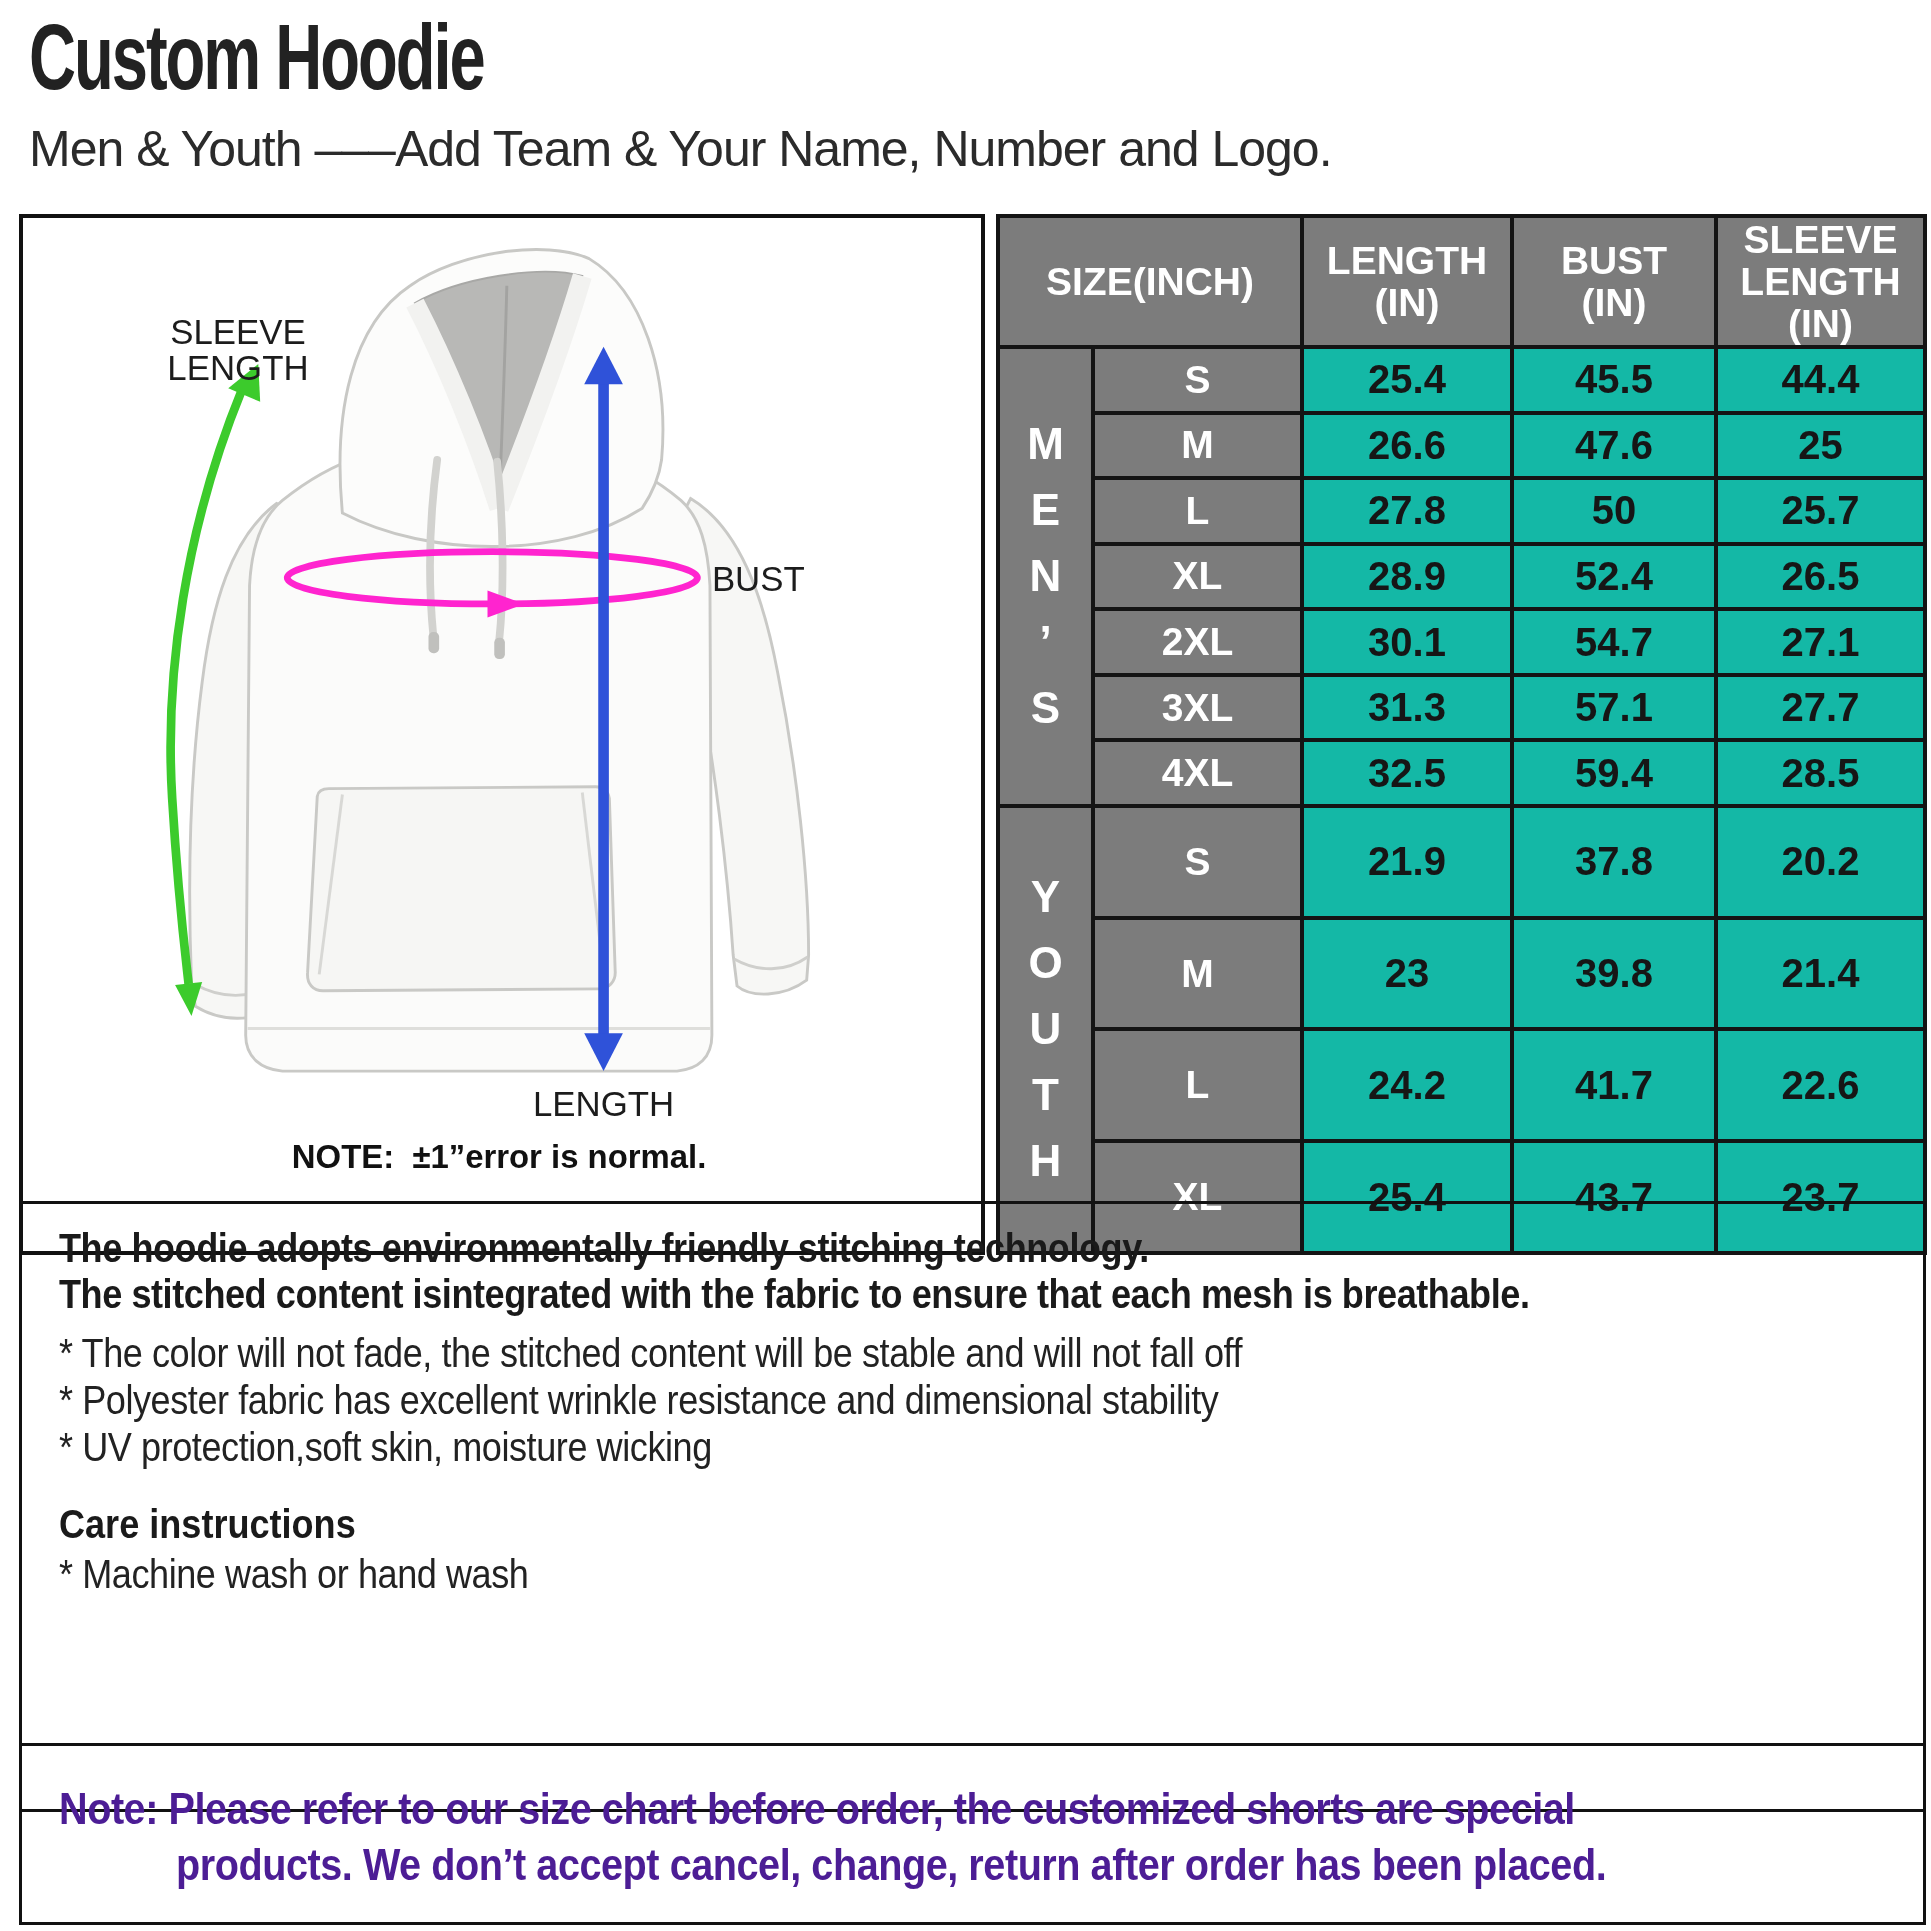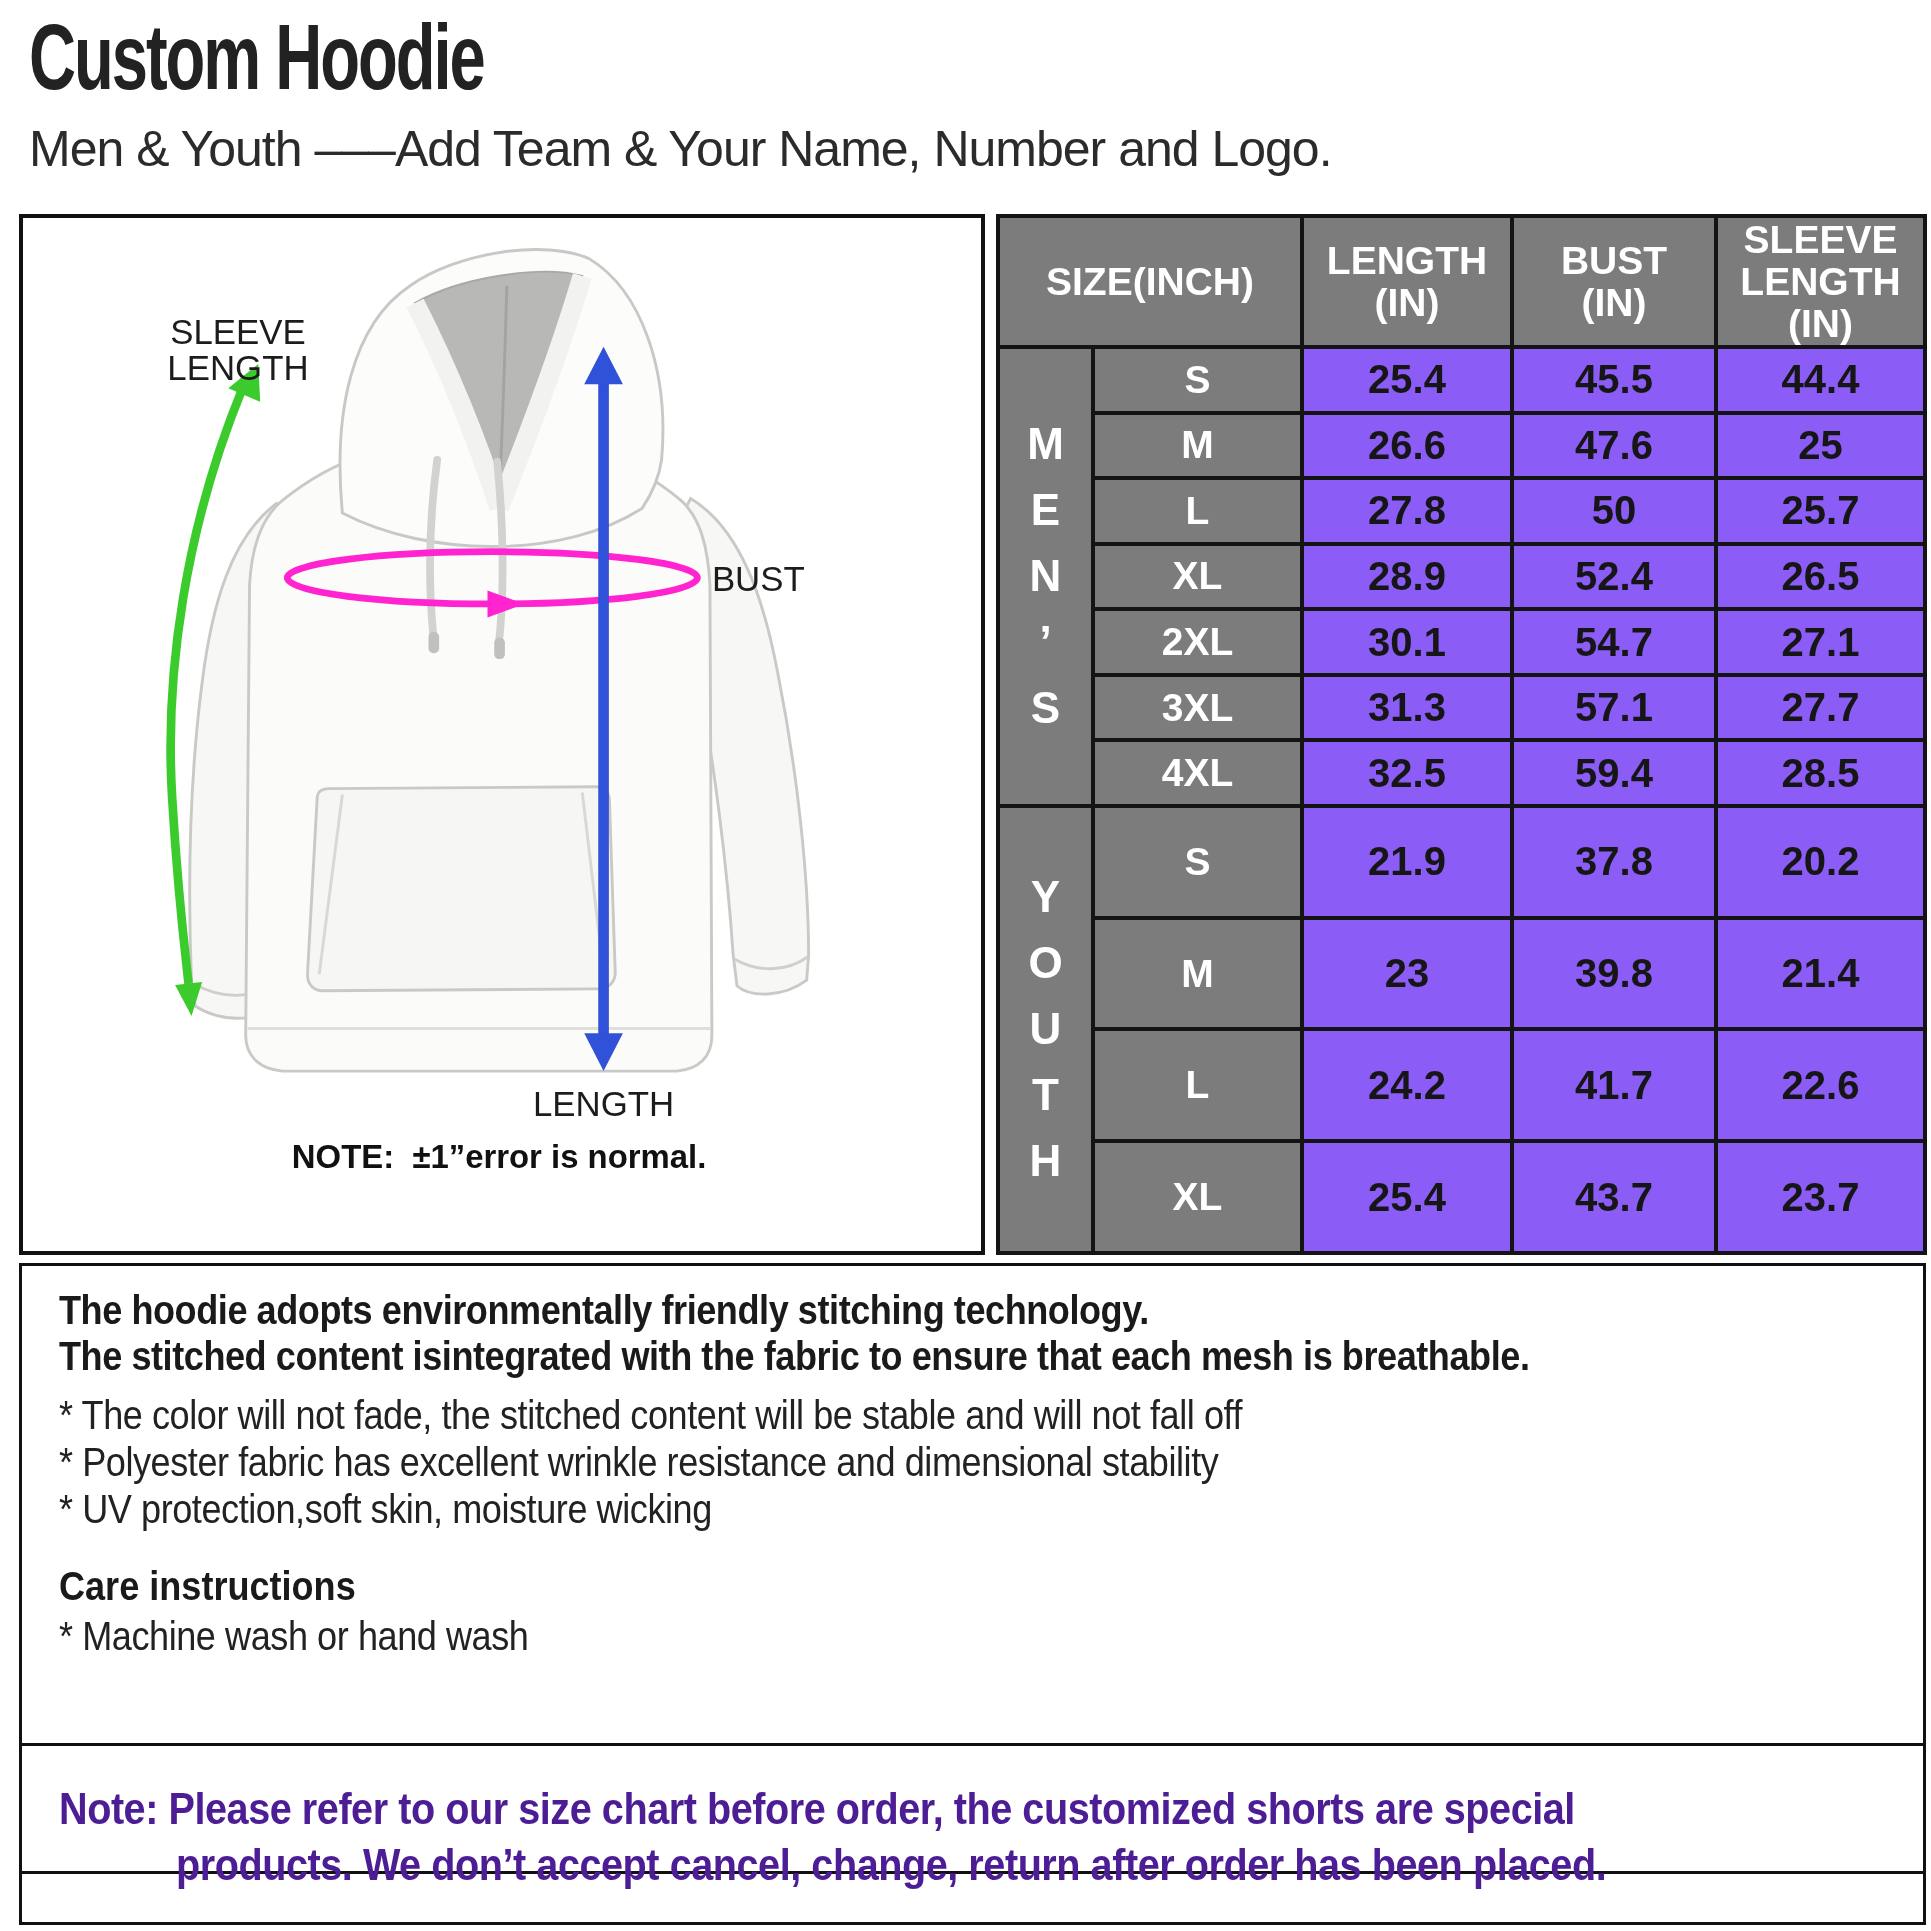--- a/index.html
+++ b/index.html
@@ -23,24 +23,24 @@
   
   .size-table { position:absolute; left:996px; top:214px; width:925px; height:1041px;
                 border-collapse:collapse; table-layout:fixed; }
   .size-table th, .size-table td { border:4.8px solid #141414; padding:0;
                 vertical-align:middle; text-align:center; box-sizing:border-box; }
   .size-table th { background:#7c7c7c; color:#fff; font-size:39px; font-weight:700; line-height:42px; }
   .size-table tr.head { height:131px; }
   .gcol { background:#7c7c7c; color:#fff; font-weight:700; }
   .glet { font-size:44px; line-height:66px; }
   .scol { background:#7c7c7c; color:#fff; font-size:39px; font-weight:700; }
-  .dcol { background:#8b5cf6; color:#161616; font-size:40px; font-weight:700; }
-
-  
-  .desc-box { position:absolute; left:19.3px; top:1263px; width:1907px; height:611px;
+  .dcol { background:#14b8a6; color:#161616; font-size:40px; font-weight:700; }
+
+  
+  .desc-box { position:absolute; left:19.3px; top:1201px; width:1907px; height:611px;
               border:3.9px solid #111; box-sizing:border-box; padding:21px 0 0 37px; }
   .desc-box p { margin:0; transform:scaleX(0.88); transform-origin:left top; white-space:nowrap; }
   .bold-line { font-size:41px; font-weight:700; line-height:46px; letter-spacing:-0.5px; }
   .bullet { font-size:41px; font-weight:400; line-height:47px; letter-spacing:-0.5px; color:#222; }
   .bullet-group { margin-top:13px; }
   .care-heading { font-size:41px; font-weight:700; line-height:48px; margin-top:29px !important; }
   .care-row { display:flex;flex-direction:column; }
   .care-row p { line-height:52px; }
   .care-left { width:690px; flex:0 0 690px; }
 

